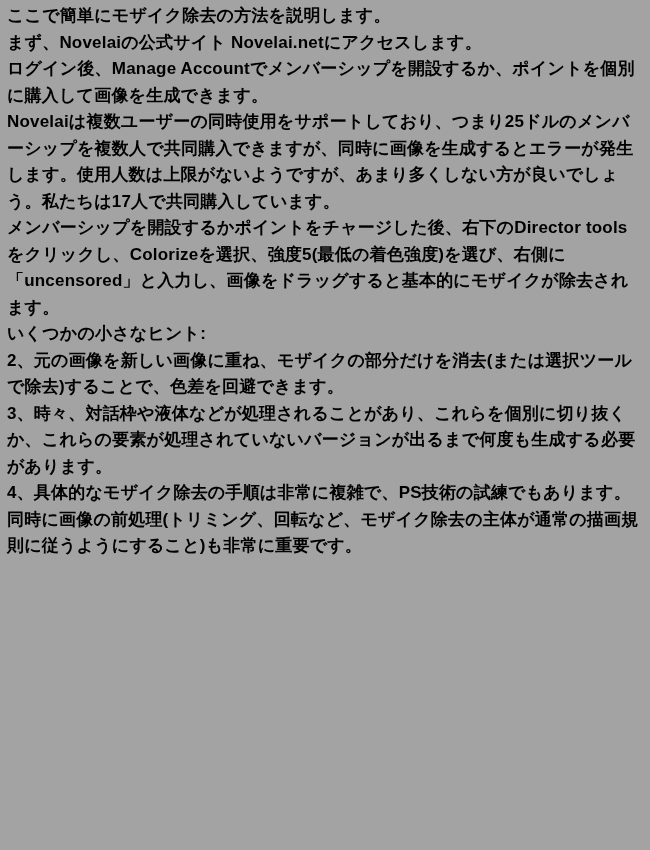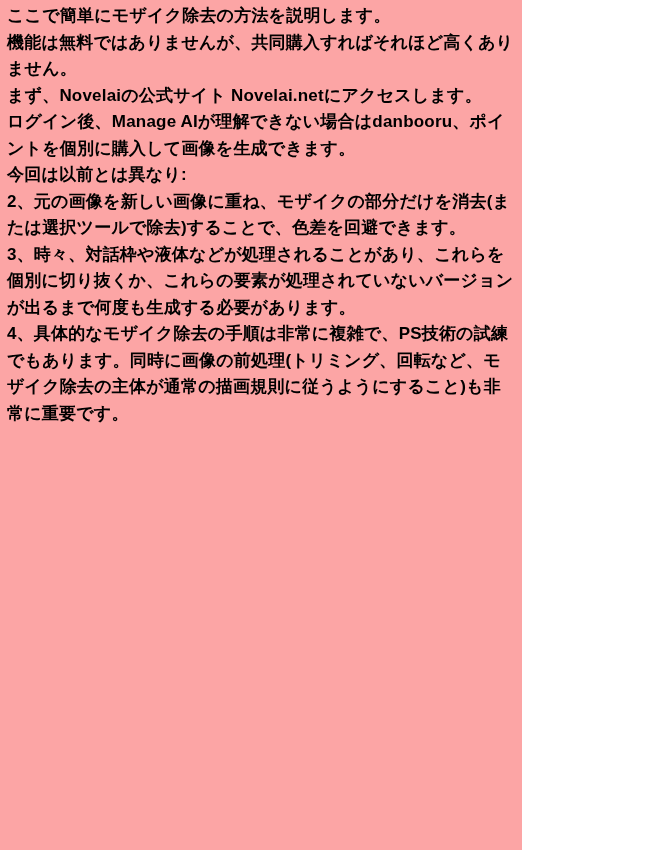--- a/index.html
+++ b/index.html
@@ -5,45 +5,46 @@
   html, body {
     margin: 0;
     padding: 0;
     width: 650px;
     height: 850px;
     background: #ffffff;
     overflow: hidden;
   }
   .page {
     box-sizing: border-box;
-    width: 522px;
+    width: 650px;
     height: 850px;
     padding: 3px 5px 4px 7px;
-    background: #fca5a5;
+    background: #a3a3a3;
   }
   .doc p {
     margin: 0;
     padding: 0;
     font-family: "Liberation Sans", "DejaVu Sans", sans-serif;
     font-weight: bold;
     font-size: 17px;
     line-height: 26.5px;
     color: #000000;
     letter-spacing: 0.2px;
     overflow-wrap: break-word;
     line-break: normal;
   }
 </style>
 </head>
 <body>
 
 <div class="page">
   <div class="doc">
     <p>ここで簡単にモザイク除去の方法を説明します。</p>
-    <p>機能は無料ではありませんが、共同購入すればそれほど高くありません。</p>
     <p>まず、Novelaiの公式サイト Novelai.netにアクセスします。</p>
-    <p>ログイン後、Manage AIが理解できない場合はdanbooru、ポイントを個別に購入して画像を生成できます。</p>
-    <p>今回は以前とは異なり:</p>
+    <p>ログイン後、Manage Accountでメンバーシップを開設するか、ポイントを個別に購入して画像を生成できます。</p>
+    <p>Novelaiは複数ユーザーの同時使用をサポートしており、つまり25ドルのメンバーシップを複数人で共同購入できますが、同時に画像を生成するとエラーが発生します。使用人数は上限がないようですが、あまり多くしない方が良いでしょう。私たちは17人で共同購入しています。</p>
+    <p>メンバーシップを開設するかポイントをチャージした後、右下のDirector toolsをクリックし、Colorizeを選択、強度5(最低の着色強度)を選び、右側に「uncensored」と入力し、画像をドラッグすると基本的にモザイクが除去されます。</p>
+    <p>いくつかの小さなヒント:</p>
     <p>2、元の画像を新しい画像に重ね、モザイクの部分だけを消去(または選択ツールで除去)することで、色差を回避できます。</p>
     <p>3、時々、対話枠や液体などが処理されることがあり、これらを個別に切り抜くか、これらの要素が処理されていないバージョンが出るまで何度も生成する必要があります。</p>
     <p>4、具体的なモザイク除去の手順は非常に複雑で、PS技術の試練でもあります。同時に画像の前処理(トリミング、回転など、モザイク除去の主体が通常の描画規則に従うようにすること)も非常に重要です。</p>
   </div>
 </div>
 
 </body></html>

